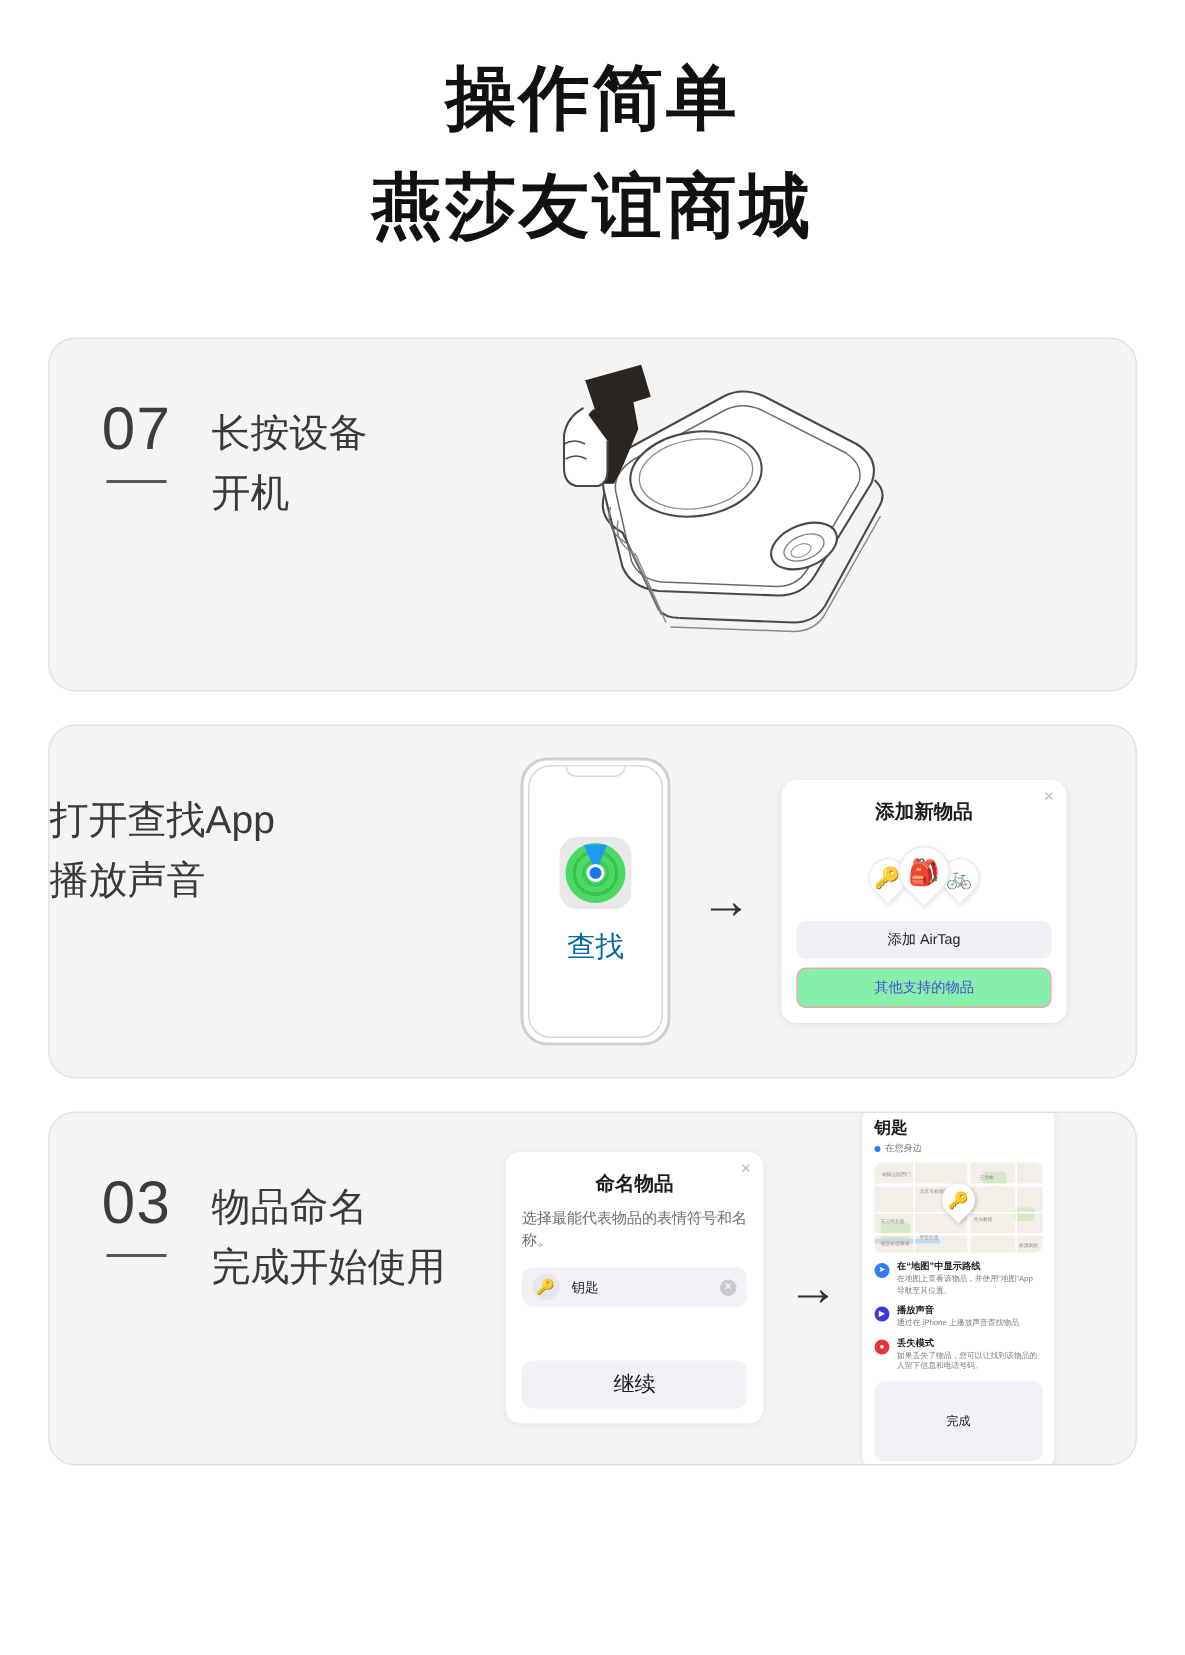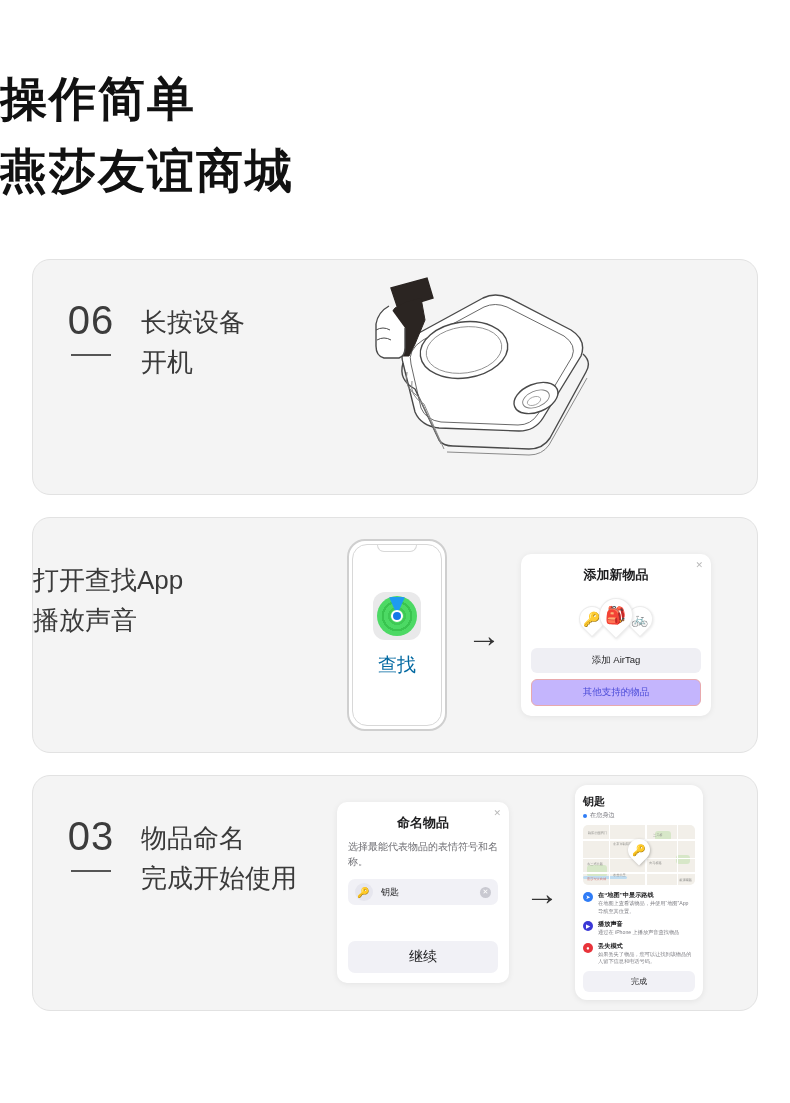--- a/index.html
+++ b/index.html
@@ -5,21 +5,21 @@
   * { box-sizing: border-box; margin: 0; padding: 0; }
   html, body {
     width: 790px; height: 1103px;
     background: #ffffff;
     font-family: "Liberation Sans", "DejaVu Sans", sans-serif;
     overflow: hidden;
   }
   .page { position: relative; width: 790px; height: 1103px; background:#fff; }
 
   
-  .headings { padding-top: 70px; }
+  .headings { padding-top: 36px; text-align: center; }
   .headings .line {
     font-weight: 700;
     color: #111111;
     letter-spacing: 2px;
     line-height: 1.25;
   }
   .headings .l1 { font-size: 47px; }
   .headings .l2 { font-size: 47px; margin-top: 13px; }
 
   
@@ -124,21 +124,21 @@
   .pin span { transform: rotate(45deg); font-size: 14px; line-height: 1; }
   .pin.side { width: 26px; height: 26px; opacity: .95; }
   .pin.mid { width: 34px; height: 34px; margin: 0 -6px; z-index: 2; }
   .pin.mid span { font-size: 17px; }
   .btn {
     border-radius: 6px; text-align: center;
     font-size: 9.5px; padding: 6px 0; margin-top: 6px;
   }
   .btn-gray { background: #efeff4; color: #1d1d1f; }
   .btn-outline {
-    background: #c4b5fd; border: 1px solid #e8a9ad; color: #4b4bd8;
+    background: #86efac; border: 1px solid #e8a9ad; color: #4b4bd8;
   }
 
   
   .s3-row {
     position: absolute; left: 0; top: 0; height: 100%; width: 100%;
     display: flex; align-items: center;
   }
   .name-dialog {
     width: 172px; background: #fff; border-radius: 10px;
     padding: 12px 11px 10px; position: relative; flex: none; margin-left: 4px;
@@ -198,39 +198,39 @@
     color: #fff; font-size: 5.5px;
   }
   .ic-blue { background: #2f7cf6; }
   .ic-indigo { background: #3b38d6; }
   .ic-red { background: #e8333a; }
   .ic-txt { margin-left: 5px; }
   .ic-h { font-size: 6.2px; font-weight: 700; color: #1d1d1f; line-height: 1.3; }
   .ic-d { font-size: 5.2px; color: #7d7d83; line-height: 1.45; margin-top: 1px; }
   .ic-done {
     margin-top: 4px; background: #f1f1f6; border-radius: 6px;
-    text-align: center; font-size: 8px; color: #1d1d1f; padding: 5px 0;
+    text-align: center; font-size: 8px; color: #1d1d1f; padding: 21px 0;
   }
 </style>
 </head>
 <body>
 
 <div class="page">
 
   <div class="headings">
     <div class="line l1">操作简单</div>
     <div class="line l2">燕莎友谊商城</div>
   </div>
 
   <div class="cards">
 
     <div class="card">
       <div class="card-left">
         <div class="num-col">
-          <div class="num">06</div>
+          <div class="num">07</div>
           <div class="num-rule"></div>
         </div>
         <div class="labels">
           <div class="t">长按设备</div>
           <div class="t">开机</div>
         </div>
       </div>
       <div class="card-right">
         <div class="tracker-wrap">
           <svg width="260" height="220" viewBox="0 0 260 220" fill="none" stroke="#4a4a4a" stroke-width="1.4">

